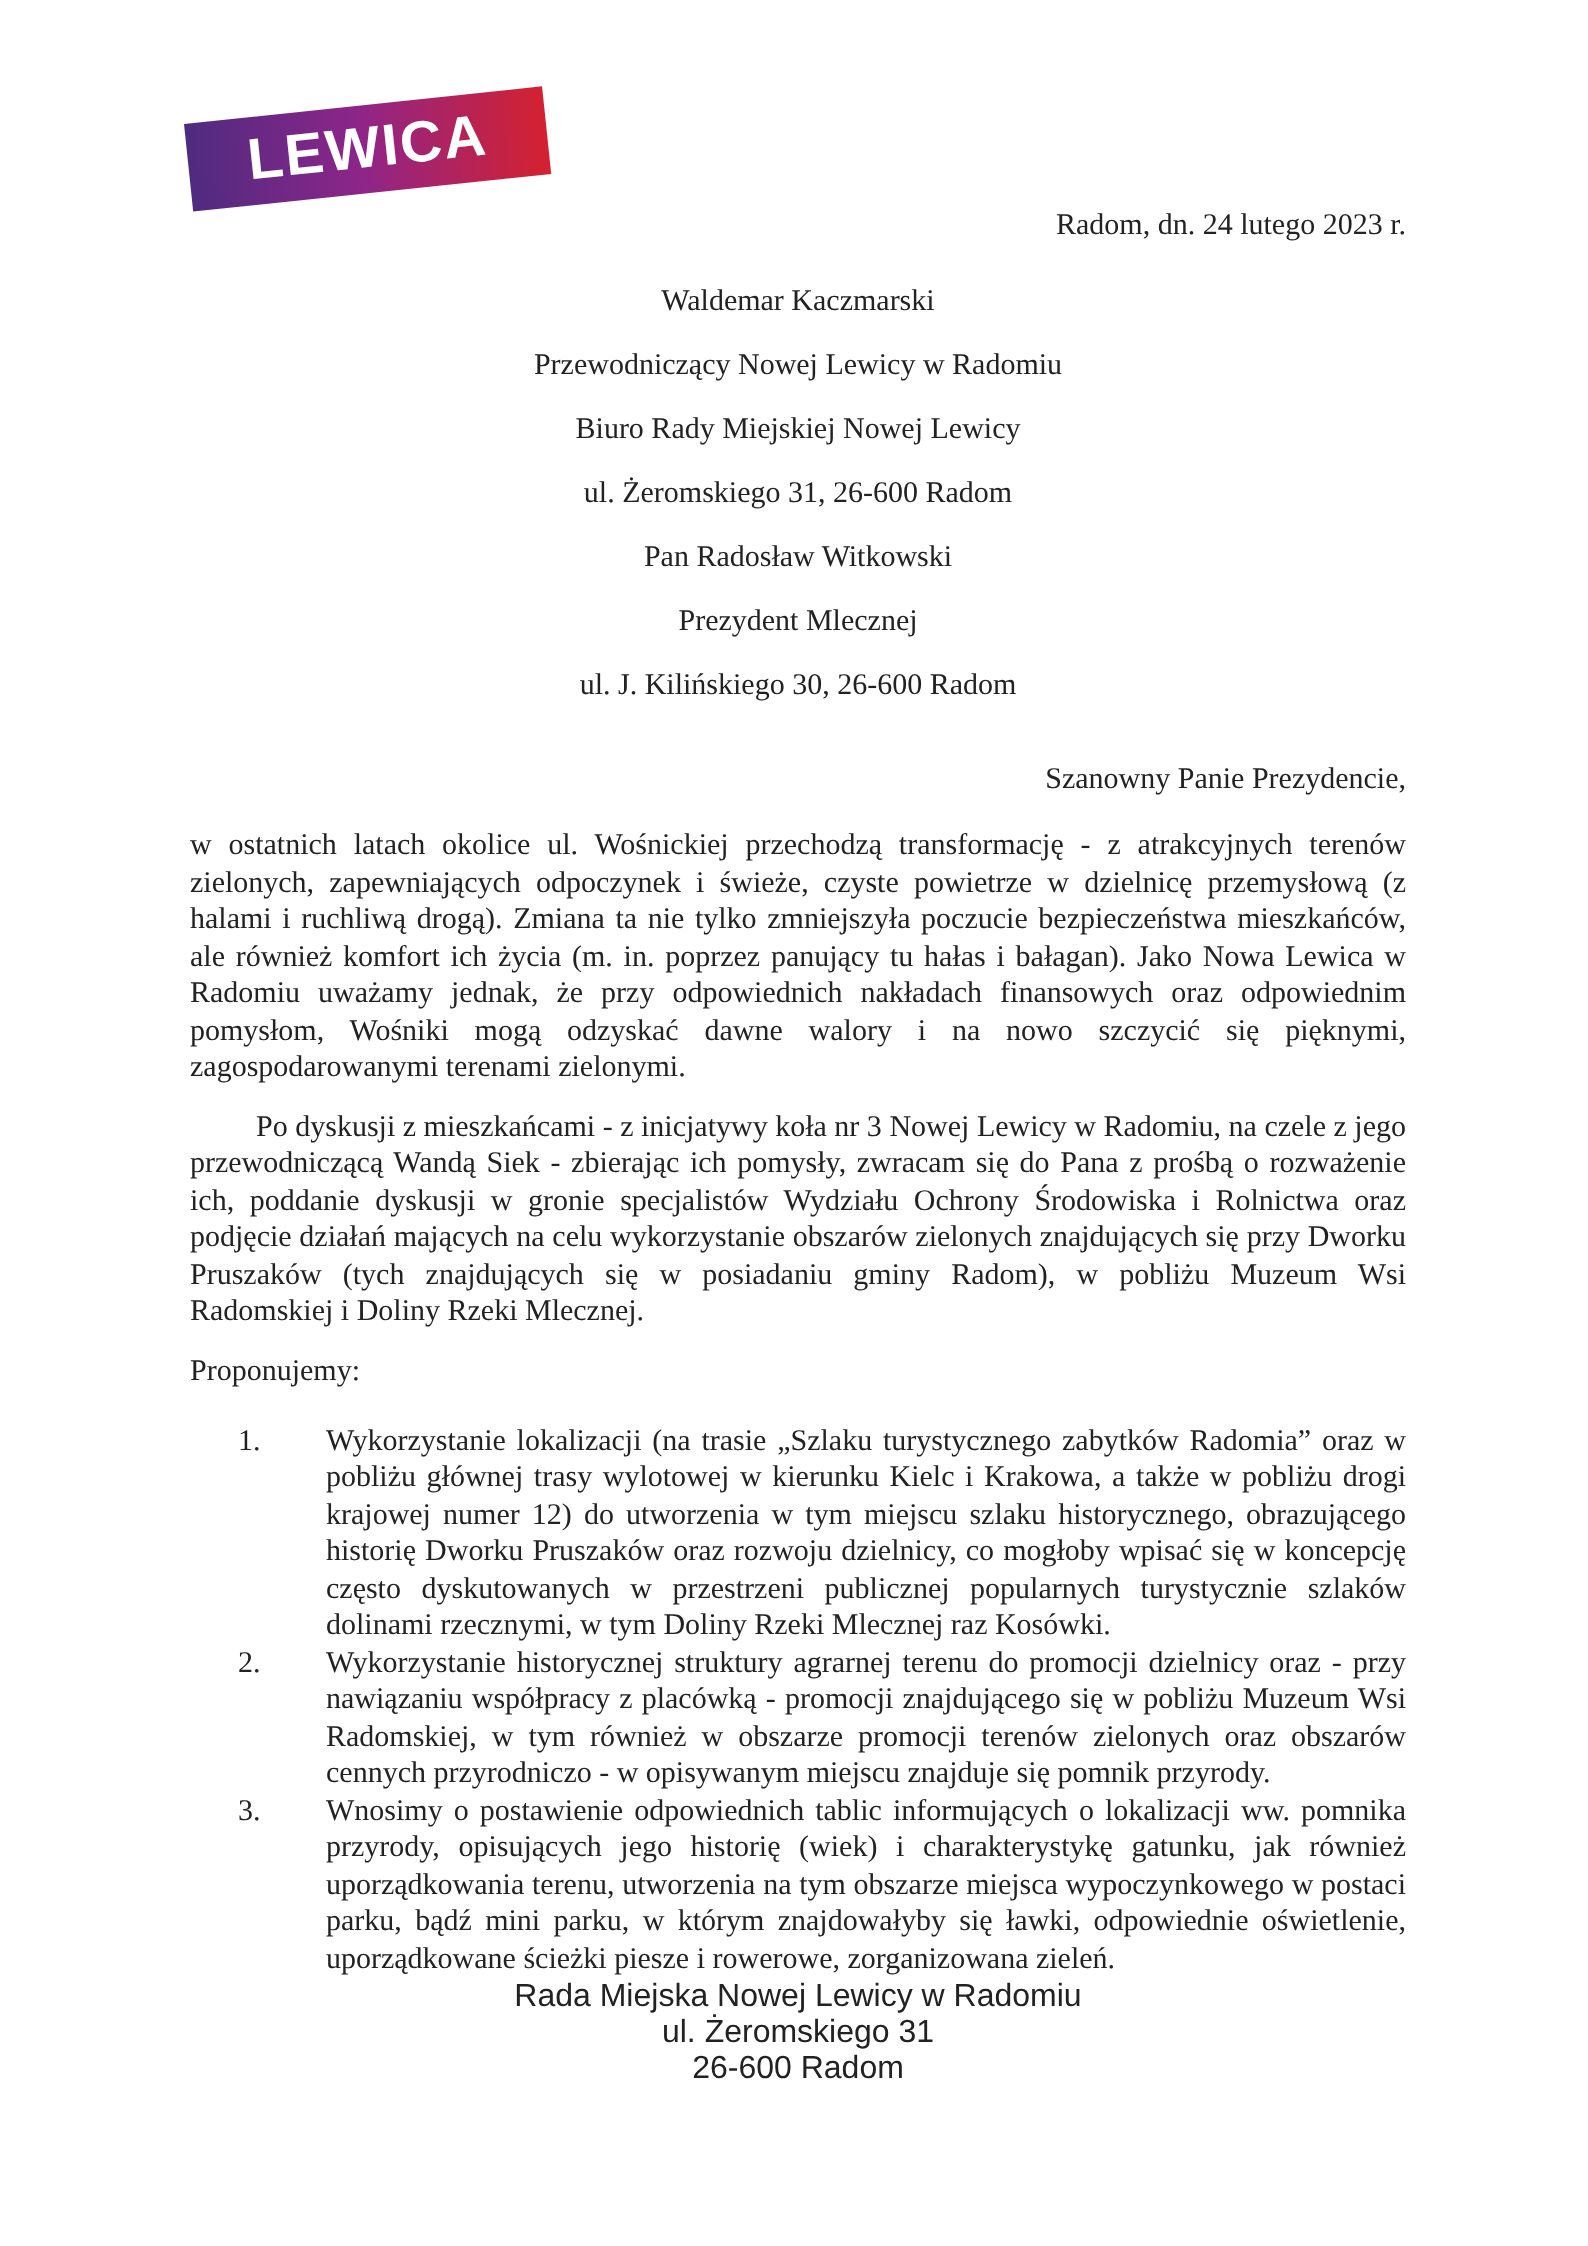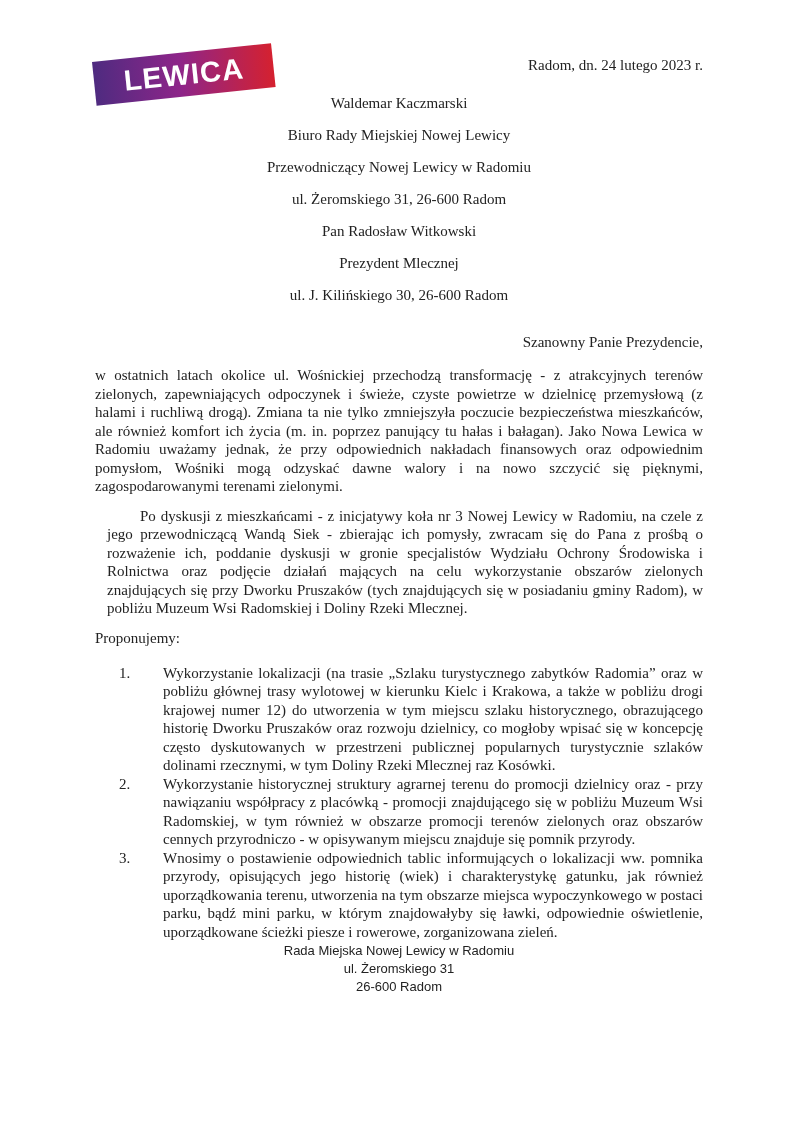--- a/index.html
+++ b/index.html
@@ -24,62 +24,62 @@
   .logo-text {
     font-family: "Liberation Sans", sans-serif;
     font-weight: 700; font-size: 29px; letter-spacing: 1px;
     color: #ffffff; line-height: 1;
   }
 
   
   .content {
     position: absolute; left: 95px; top: 0;
     width: 608px;
-    padding-top: 56px;
+    padding-top: 104px;
     font-size: 15px; line-height: 19px;
   }
   .date { text-align: right; margin-bottom: 19px; }
   .hline { margin-bottom: 13px; text-align: center; }
   .recipient { text-align: right; }
   .salutation { margin-top: 28px; margin-bottom: 14px; text-align: right; }
   .para {
     text-align: justify; line-height: 18.5px; margin-bottom: 11px;
   }
-  .para.indent { text-indent: 33px; margin-left: 12px; }
+  .para.indent { text-indent: 33px; }
   .intro { margin-bottom: 16px; }
 
   .plist { width: 100%; }
   .pitem { display: flex; align-items: flex-start; }
   .pnum { flex: none; width: 68px; padding-left: 24px; line-height: 18.5px; }
   .ptext { flex: 1; text-align: justify; line-height: 18.5px; }
 
   .footer {
     text-align: center;
     font-family: "Liberation Sans", sans-serif;
-    font-size: 13px; line-height: 18px;
+    font-size: 16px; line-height: 18px;
     margin-top: 1px;
   }
 </style>
 </head>
 <body>
 
 <div class="page">
 
   <div class="logo">
     <span class="logo-text">LEWICA</span>
   </div>
 
   <div class="content">
 
     <div class="date">Radom, dn. 24 lutego 2023 r.</div>
 
     <div class="sender">
       <div class="hline">Waldemar Kaczmarski</div>
+      <div class="hline">Przewodniczący Nowej Lewicy w Radomiu</div>
       <div class="hline">Biuro Rady Miejskiej Nowej Lewicy</div>
-      <div class="hline">Przewodniczący Nowej Lewicy w Radomiu</div>
       <div class="hline">ul. Żeromskiego 31, 26-600 Radom</div>
     </div>
 
     <div class="recipient">
       <div class="hline">Pan Radosław Witkowski</div>
       <div class="hline">Prezydent Mlecznej</div>
       <div class="hline">ul. J. Kilińskiego 30, 26-600 Radom</div>
     </div>
 
     <div class="salutation">Szanowny Panie Prezydencie,</div>

